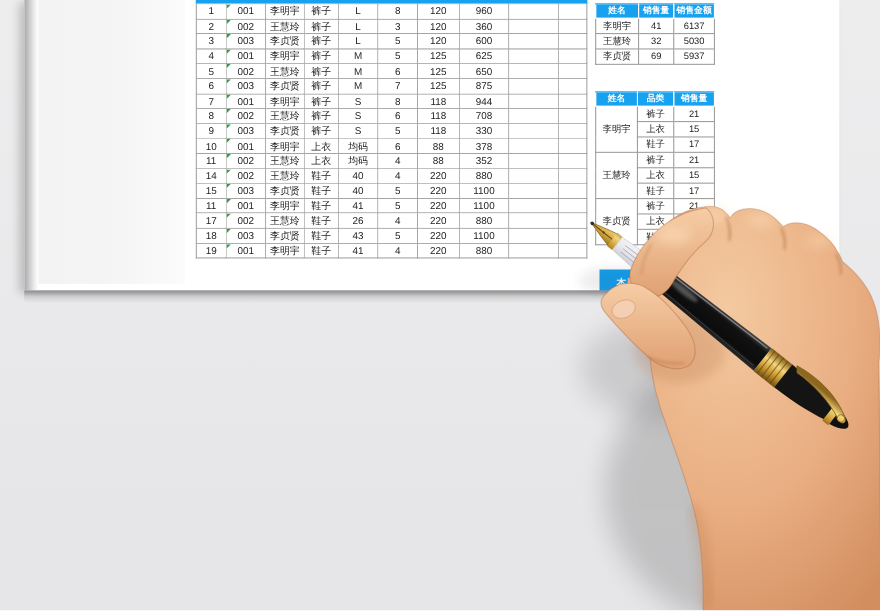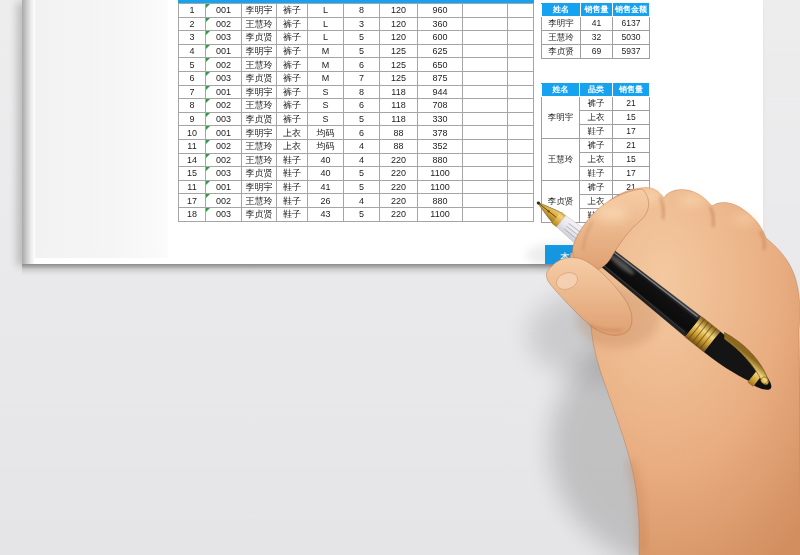--- a/index.html
+++ b/index.html
@@ -245,20 +245,32 @@
             </tr>
             <tr>
               <td>18</td>
               <td>003<span class="flag"></span></td>
               <td>李贞贤</td>
               <td>鞋子</td>
               <td>43</td>
               <td>5</td>
               <td>220</td>
               <td>1100</td>
+              <td></td>
+              <td></td>
+            </tr>
+            <tr>
+              <td>19</td>
+              <td>001<span class="flag"></span></td>
+              <td>李明宇</td>
+              <td>鞋子</td>
+              <td>41</td>
+              <td>4</td>
+              <td>220</td>
+              <td>880</td>
               <td></td>
               <td></td>
             </tr>
           </tbody>
       </table>
     </div>
 
     <div class="sum-wrap" style="left:519px;top:3px;">
       <table>
         <colgroup>

